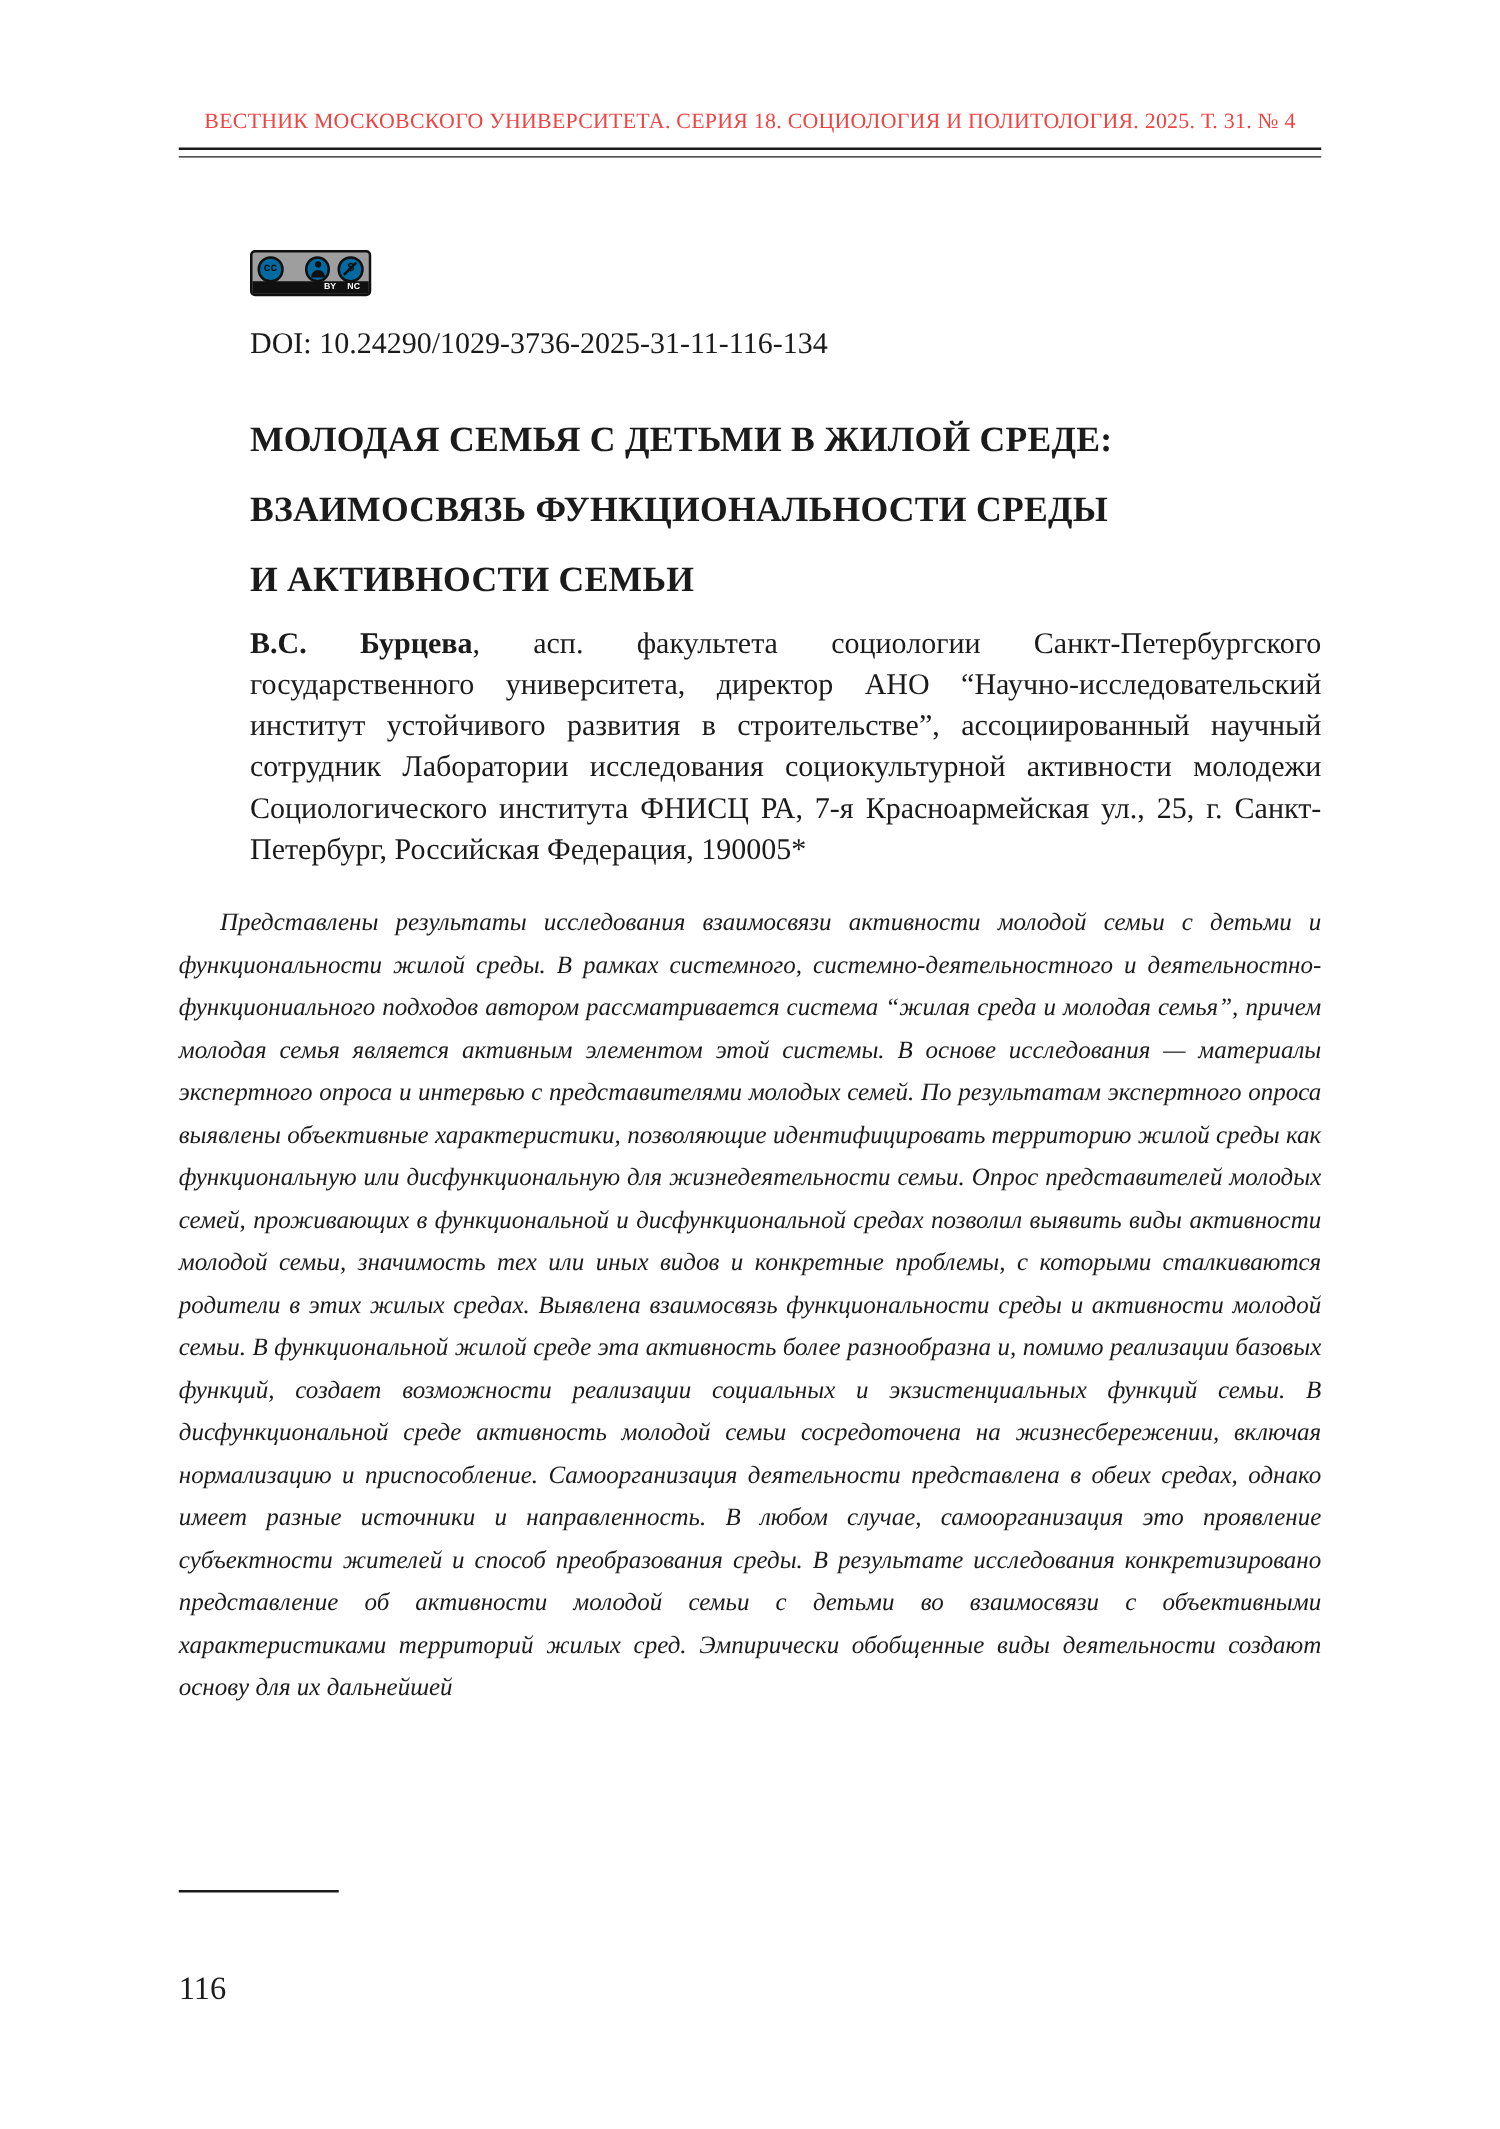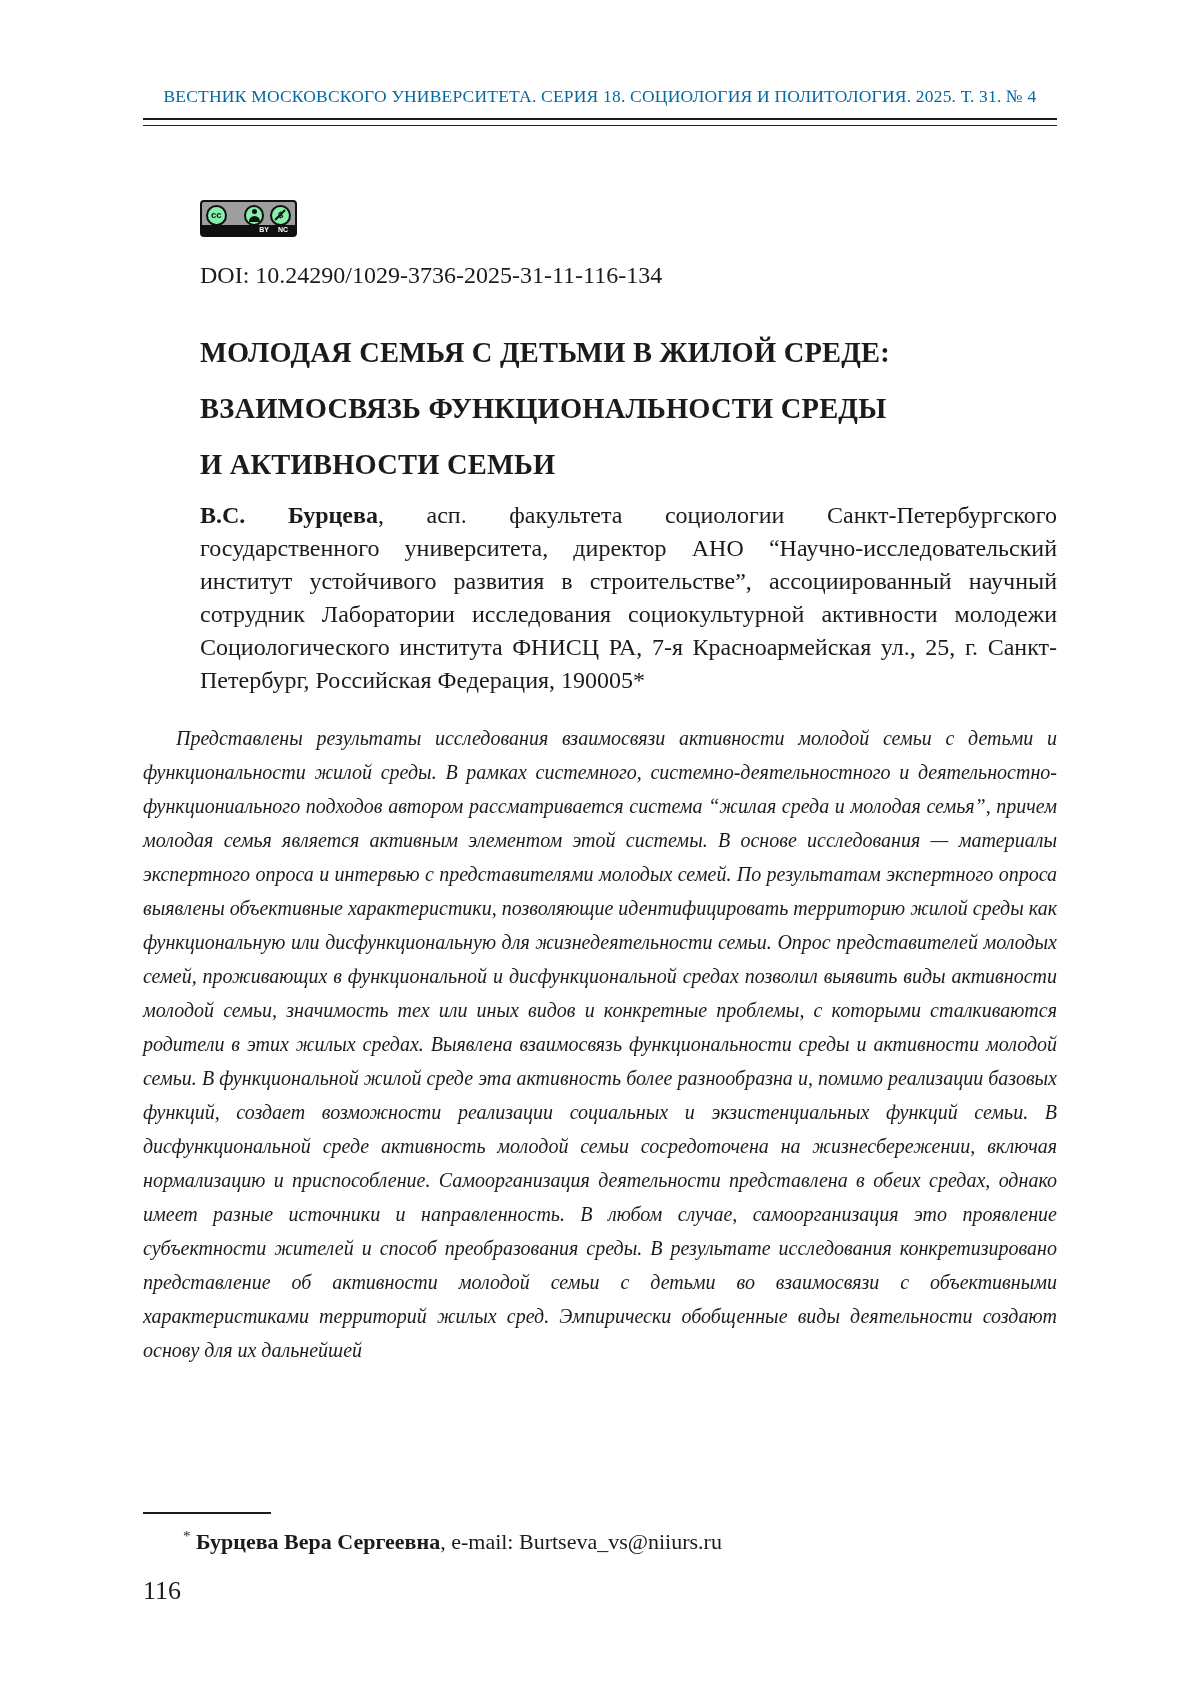--- a/index.html
+++ b/index.html
@@ -14,21 +14,21 @@
     font-family: "Liberation Serif", "DejaVu Serif", serif;
   }
   .content { padding: 0 143px; }
 
   .journal-header {
     margin-top: 86px;
     text-align: center;
     font-size: 17.5px;
     letter-spacing: 0.2px;
     white-space: nowrap;
-    color: #0369a1;
+    color: #ef4444;
   }
   .header-rule {
     margin-top: 11px;
     height: 5px;
     border-top: 2.5px solid #1b1b1b;
     border-bottom: 1.5px solid #1b1b1b;
   }
 
   .section-row {
     margin-top: 72px;
@@ -61,21 +61,21 @@
     position: absolute;
     top: 3px; left: 4px; right: 4px;
     display: flex;
     align-items: center;
   }
   .cc-circ {
     width: 21px; height: 21px;
     box-sizing: border-box;
     border: 2.5px solid #101010;
     border-radius: 50%;
-    background: #86efac;
+    background: #0369a1;
     color: #101010;
     font-family: "Liberation Sans", sans-serif;
     font-weight: bold;
     font-size: 9.5px;
     line-height: 16px;
     text-align: center;
     position: relative;
   }
   .cc-circ.cc-main { margin-right: 17px; }
   .cc-circ.cc-by { margin-right: 6px; }
@@ -195,17 +195,16 @@
 ВЗАИМОСВЯЗЬ ФУНКЦИОНАЛЬНОСТИ СРЕДЫ
 И АКТИВНОСТИ СЕМЬИ</h1>
 
     <p class="authors"><span class="author-name">В.С. Бурцева</span><span>, асп. факультета социологии Санкт-Петербургского государственного университета, директор АНО “Научно-исследовательский институт устойчивого развития в строительстве”, ассоциированный научный сотрудник Лаборатории исследования социокультурной активности молодежи Социологического института ФНИСЦ РА, 7-я Красноармейская ул., 25, г. Санкт-Петербург, Российская Федерация, 190005*</span></p>
 
     <p class="abstract">Представлены результаты исследования взаимосвязи активности молодой семьи с детьми и функциональности жилой среды. В рамках системного, системно-деятельностного и деятельностно-функциониального подходов автором рассматривается система “жилая среда и молодая семья”, причем молодая семья является активным элементом этой системы. В основе исследования — материалы экспертного опроса и интервью с представителями молодых семей. По результатам экспертного опроса выявлены объективные характеристики, позволяющие идентифицировать территорию жилой среды как функциональную или дисфункциональную для жизнедеятельности семьи. Опрос представителей молодых семей, проживающих в функциональной и дисфункциональной средах позволил выявить виды активности молодой семьи, значимость тех или иных видов и конкретные проблемы, с которыми сталкиваются родители в этих жилых средах. Выявлена взаимосвязь функциональности среды и активности молодой семьи. В функциональной жилой среде эта активность более разнообразна и, помимо реализации базовых функций, создает возможности реализации социальных и экзистенциальных функций семьи. В дисфункциональной среде активность молодой семьи сосредоточена на жизнесбережении, включая нормализацию и приспособление. Самоорганизация деятельности представлена в обеих средах, однако имеет разные источники и направленность. В любом случае, самоорганизация это проявление субъектности жителей и способ преобразования среды. В результате исследования конкретизировано представление об активности молодой семьи с детьми во взаимосвязи с объективными характеристиками территорий жилых сред. Эмпирически обобщенные виды деятельности создают основу для их дальнейшей</p>
   </div>
 
   <div class="footnote-block">
     <div class="footnote-rule"></div>
-    <div class="footnote-text"><span class="fn-marker">*</span> <span class="fn-name">Бурцева Вера Сергеевна</span><span>, e-mail: Burtseva_vs@niiurs.ru</span></div>
   </div>
 
   <div class="page-number">116</div>
 </div>
 
 </body></html>

